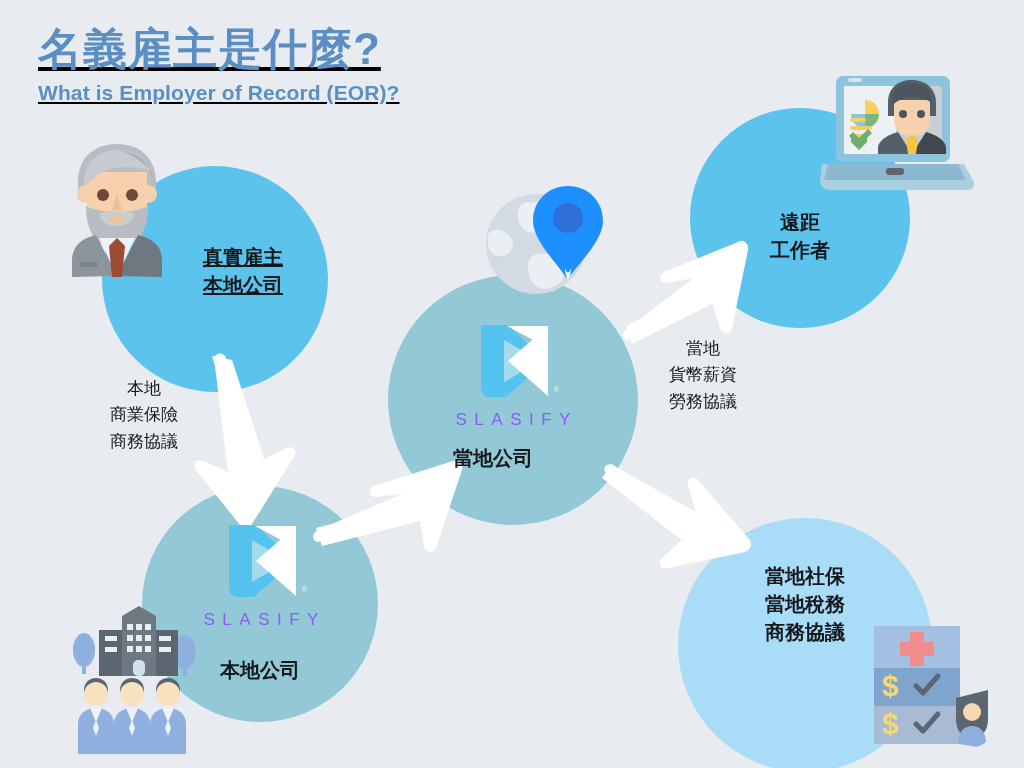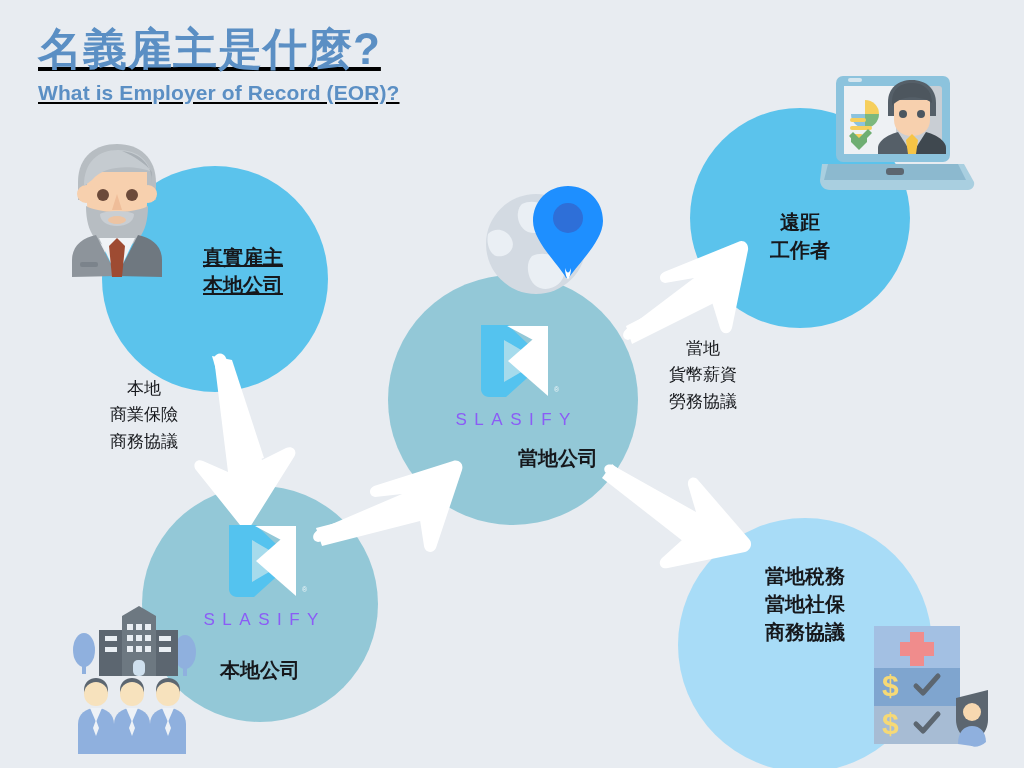--- a/index.html
+++ b/index.html
@@ -37,21 +37,21 @@
   #node-true-employer { left:102px; top:166px;  width:226px; height:226px; background:#5bc3ec; z-index:3; }
   #node-local-co-left { left:142px; top:486px;  width:236px; height:236px; background:#93c8d7; z-index:3; }
   #node-slasify-center{ left:388px; top:275px;  width:250px; height:250px; background:#93c8d7; z-index:4; }
   #node-remote-worker { left:690px; top:108px;  width:220px; height:220px; background:#5bc3ec; z-index:3; }
   #node-local-costs   { left:678px; top:518px;  width:254px; height:254px; background:#a8dcf7; z-index:3; }
 
   #label-true-employer { left:158px; top:243px;  width:170px;text-decoration:underline; }
   #label-remote-worker { left:715px; top:208px;  width:170px; }
   #label-local-costs   { left:700px; top:562px;  width:210px; }
   #label-local-co-left { left:178px; top:656px;  width:164px; }
-  #label-slasify-center{ left:428px; top:444px;  width:170px;text-align:right; }
+  #label-slasify-center{ left:408px; top:444px;  width:170px; }
 
   
   .conn-label {
     position:absolute; text-align:center; color:#16181c;
     font-size:17px; line-height:1.55; white-space:nowrap; z-index:9;
   }
   #conn-label-left  { left:80px;  top:376px; width:128px; }
   #conn-label-right { left:638px; top:336px; width:130px; }
 
   
@@ -154,22 +154,22 @@
     <div>真實雇主</div>
     <div>本地公司</div>
   </div>
 
   <div class="node-label" id="label-remote-worker">
     <div>遠距</div>
     <div>工作者</div>
   </div>
 
   <div class="node-label" id="label-local-costs">
+    <div>當地社保</div>
     <div>當地稅務</div>
-    <div>當地社保</div>
     <div>商務協議</div>
   </div>
 
   <div class="node-label" id="label-local-co-left">本地公司</div>
   <div class="node-label" id="label-slasify-center">當地公司</div>
 
   <div class="conn-label" id="conn-label-left">
     <div>本地</div>
     <div>商業保險</div>
     <div>商務協議</div>

